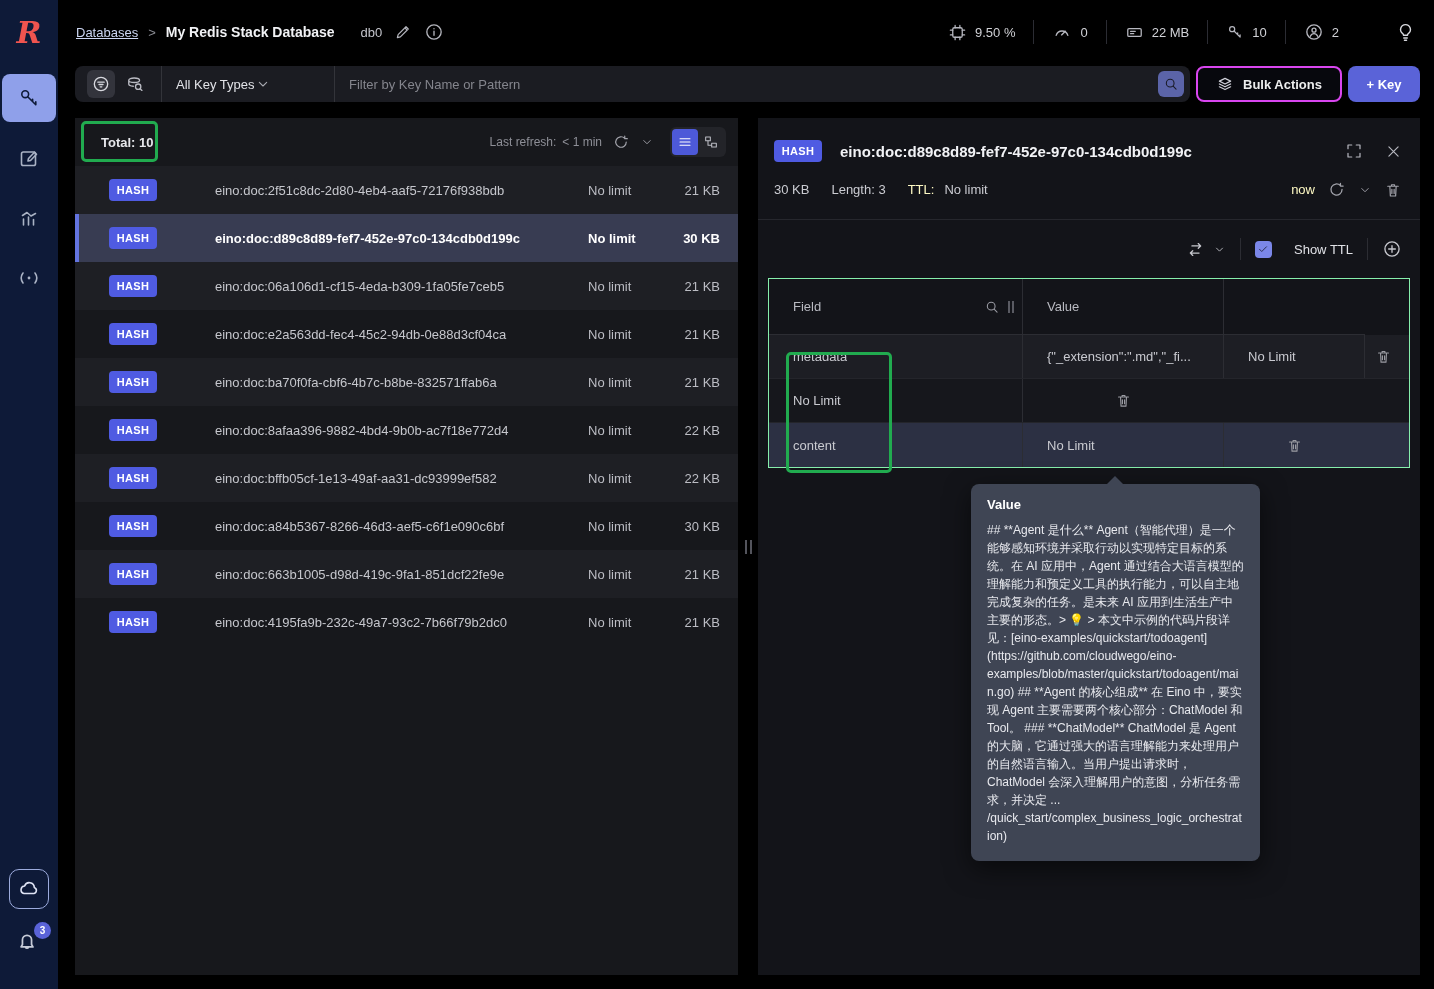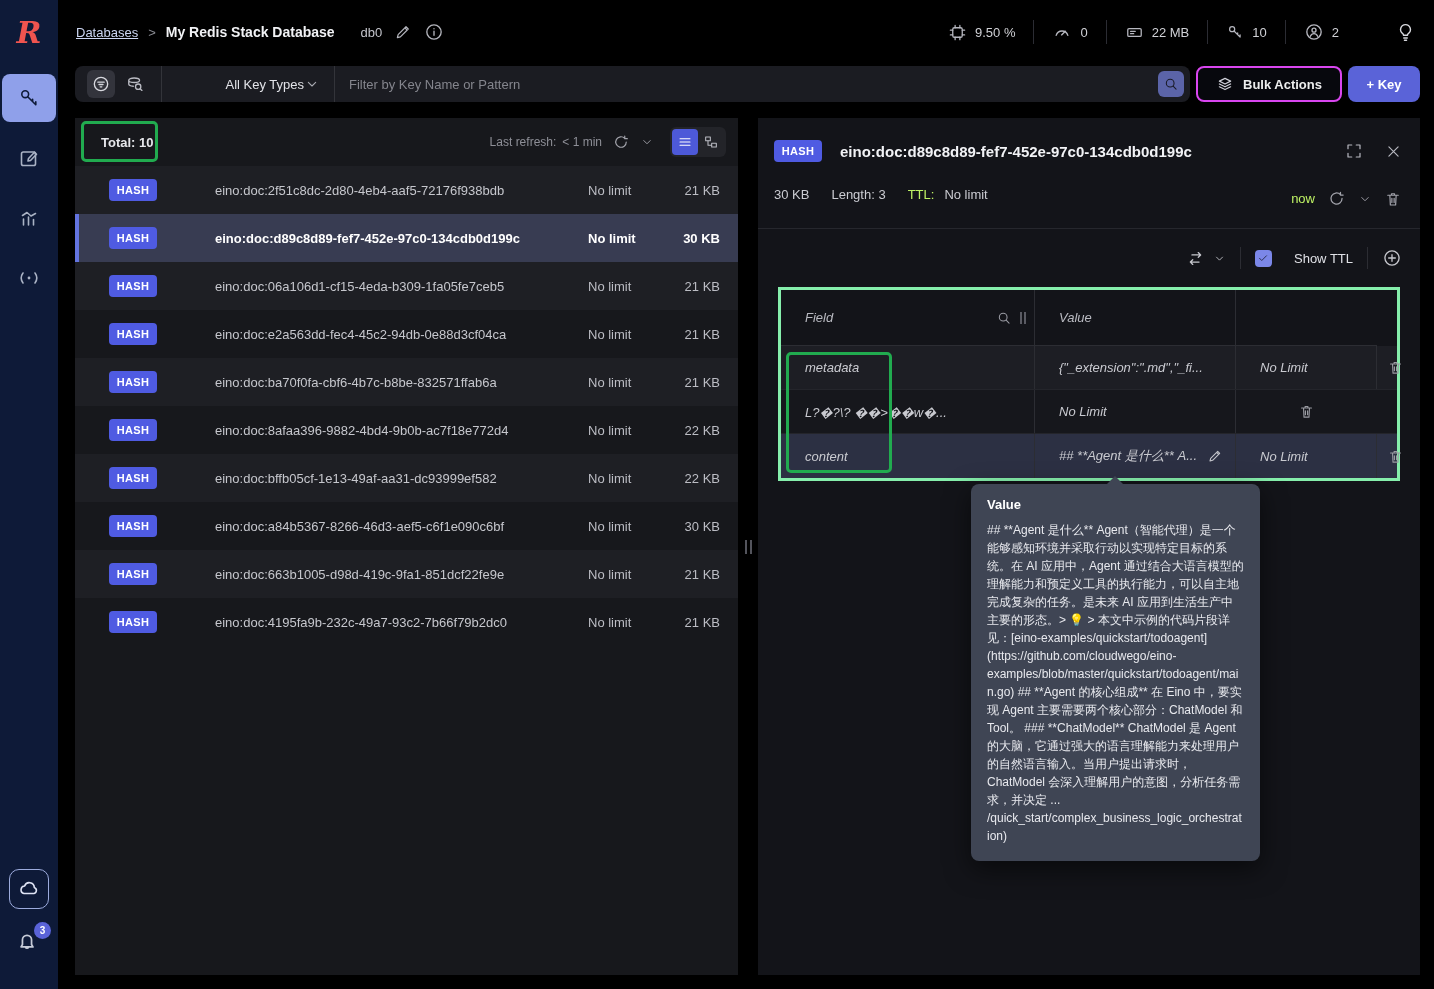--- a/index.html
+++ b/index.html
@@ -43,21 +43,21 @@
   .bulb { margin-left:38px; color:#d8d9de; }
 
   
   .filterbar { position:absolute; left:75px; top:66px; width:1115px; height:36px;
                background:#1b1c22; border-radius:8px; display:flex; align-items:center; }
   .ftool { display:flex; align-items:center; gap:6px; padding:0 12px; }
   .ficon-btn { width:28px; height:28px; border-radius:6px; display:flex; align-items:center;
                justify-content:center; color:#b9bac2; }
   .ficon-btn.active { background:#33343c; color:#d8d9df; }
   .fsep { width:1px; height:36px; background:#33343a; }
-  .ftype { display:flex; align-items:center; justify-content:flex-end; width:172px;
+  .ftype { display:flex; align-items:center; justify-content:flex-start; width:172px;
            padding:0 14px; color:#e2e3e8; font-size:13px; cursor:pointer; }
   .ftype .ic { color:#a9aab2; }
   .finput { flex:1; background:transparent; border:none; outline:none; color:#eab308;
             font-size:13px; padding:0 14px; font-family:"Liberation Sans", sans-serif; }
   .finput::placeholder { color:#84858d; }
   .fsearch-btn { width:26px; height:26px; margin-right:6px; background:#5b64a8; border-radius:6px;
                  display:flex; align-items:center; justify-content:center; color:#191a26; cursor:pointer; }
   .bulk-btn { position:absolute; left:1196px; top:66px; width:146px; height:36px;
               border:2px solid #d946ef; border-radius:8px; background:#07080d;
               display:flex; align-items:center; justify-content:center; gap:9px;
@@ -98,35 +98,35 @@
               display:flex; align-items:center; justify-content:center; cursor:col-resize; }
   .split-grip { display:flex; gap:3px; }
   .split-grip i { display:block; width:2px; height:14px; background:#53545c; }
 
   
   .detail-panel { position:absolute; left:758px; top:118px; width:662px; height:857px; background:#131419; }
   .dheader { display:flex; align-items:center; padding:22px 18px 0 16px; }
   .dkey-name { margin-left:18px; color:#f2f3f6; font-size:15px; font-weight:bold; }
   .dh-icons { margin-left:auto; display:flex; align-items:center; gap:22px; color:#b9bac2; }
   .dsub { display:flex; align-items:center; padding:18px 18px 20px 16px; font-size:13px; color:#cbccd2; }
-  .dsub .muted { color:#bef264; }
+  .dsub .muted { color:#fef9c3; }
   .dsub-gap { width:22px; }
-  .dsub-right { margin-left:auto; display:flex; align-items:center; gap:12px;margin-top:9px; }
+  .dsub-right { margin-left:auto; display:flex; align-items:center; gap:12px; }
   .ddivider { border-top:1px solid #26272d; }
   .dtoolbar { height:58px; display:flex; align-items:center; justify-content:flex-end;
               padding:0 18px; gap:14px; }
   .tsep { width:1px; height:22px; background:#2c2d33; }
   .fmt-group { display:flex; align-items:center; gap:8px; color:#c6c7cd; cursor:pointer; }
   .chk-group { display:flex; align-items:center; gap:22px; cursor:pointer; }
   .checkbox { width:17px; height:17px; background:#7b87e8; border-radius:4px; display:flex;
               align-items:center; justify-content:center; color:#191a30; }
   .chk-label { color:#e0e1e6; font-size:13px; }
   .plus-btn { color:#c6c7cd; display:flex; cursor:pointer; }
 
-  .vtable { margin:0 20px; border:3px solid #86efac;font-style:italic; }
+  .vtable { margin:0 10px; border:1px solid #86efac; }
   .vt-row { display:grid; grid-template-columns:254px 201px 141px 36px; align-items:center; }
   .vt-head { height:56px; color:#b9bac1; font-size:13px; }
   .vt-cell { padding-left:24px; height:100%; display:flex; align-items:center; border-right:1px solid #2c2d33; overflow:hidden; }
   .vt-cell:last-child { border-right:none; justify-content:center; padding-left:0; }
   .vt-head .vt-cell { border-bottom:1px solid #2c2d33; }
   .field-head-tools { margin-left:auto; display:flex; align-items:center; gap:8px; padding-right:8px; color:#9a9ba3; }
   .col-grip { display:flex; gap:2px; }
   .col-grip i { display:block; width:2px; height:12px; background:#5a5b63; }
   .vrow { height:44px; font-size:13px; color:#c9cad0; border-bottom:1px solid #24252b; cursor:pointer; }
   .rows-v .vrow:nth-child(1) { background:#1d1e24; }
@@ -536,51 +536,35 @@
           <div class="vt-cell">
             <span class="row-trash">
               <svg class="ic" width="17" height="17" viewBox="0 0 24 24">
                 <path d="M5 7 h14 M10 7 V5 h4 v2 M7.8 7 l.7 13 h7 L16.2 7 M10.5 11 v5.5 M13.5 11 v5.5"></path>
               </svg>
             </span>
           </div>
         </div>
         <div class="vt-row vrow">
           <div class="vt-cell">
-            <span class="vval">
-              <span class="vval-text">L?�?\? ��&gt;��w�...</span>
-
-            </span>
-          </div>
-          <div class="vt-cell">
             <span class="vval-text">No Limit</span>
           </div>
           <div class="vt-cell">
             <span class="row-trash">
               <svg class="ic" width="17" height="17" viewBox="0 0 24 24">
                 <path d="M5 7 h14 M10 7 V5 h4 v2 M7.8 7 l.7 13 h7 L16.2 7 M10.5 11 v5.5 M13.5 11 v5.5"></path>
               </svg>
             </span>
           </div>
         </div>
         <div class="vt-row vrow active">
           <div class="vt-cell">
             <span class="vval-text">content</span>
           </div>
           <div class="vt-cell">
-            <span class="vval">
-              <span class="vval-text">## **Agent 是什么** A...</span>
-              <span class="edit-pencil">
-                <svg class="ic" width="16" height="16" viewBox="0 0 24 24">
-                  <path d="M4.5 19.5 l4-1 10.5-10.5 -3-3 L5.5 15.5 z M14.5 6.5 l3 3"></path>
-                </svg>
-              </span>
-            </span>
-          </div>
-          <div class="vt-cell">
             <span class="vval-text">No Limit</span>
           </div>
           <div class="vt-cell">
             <span class="row-trash">
               <svg class="ic" width="17" height="17" viewBox="0 0 24 24">
                 <path d="M5 7 h14 M10 7 V5 h4 v2 M7.8 7 l.7 13 h7 L16.2 7 M10.5 11 v5.5 M13.5 11 v5.5"></path>
               </svg>
             </span>
           </div>
         </div>

